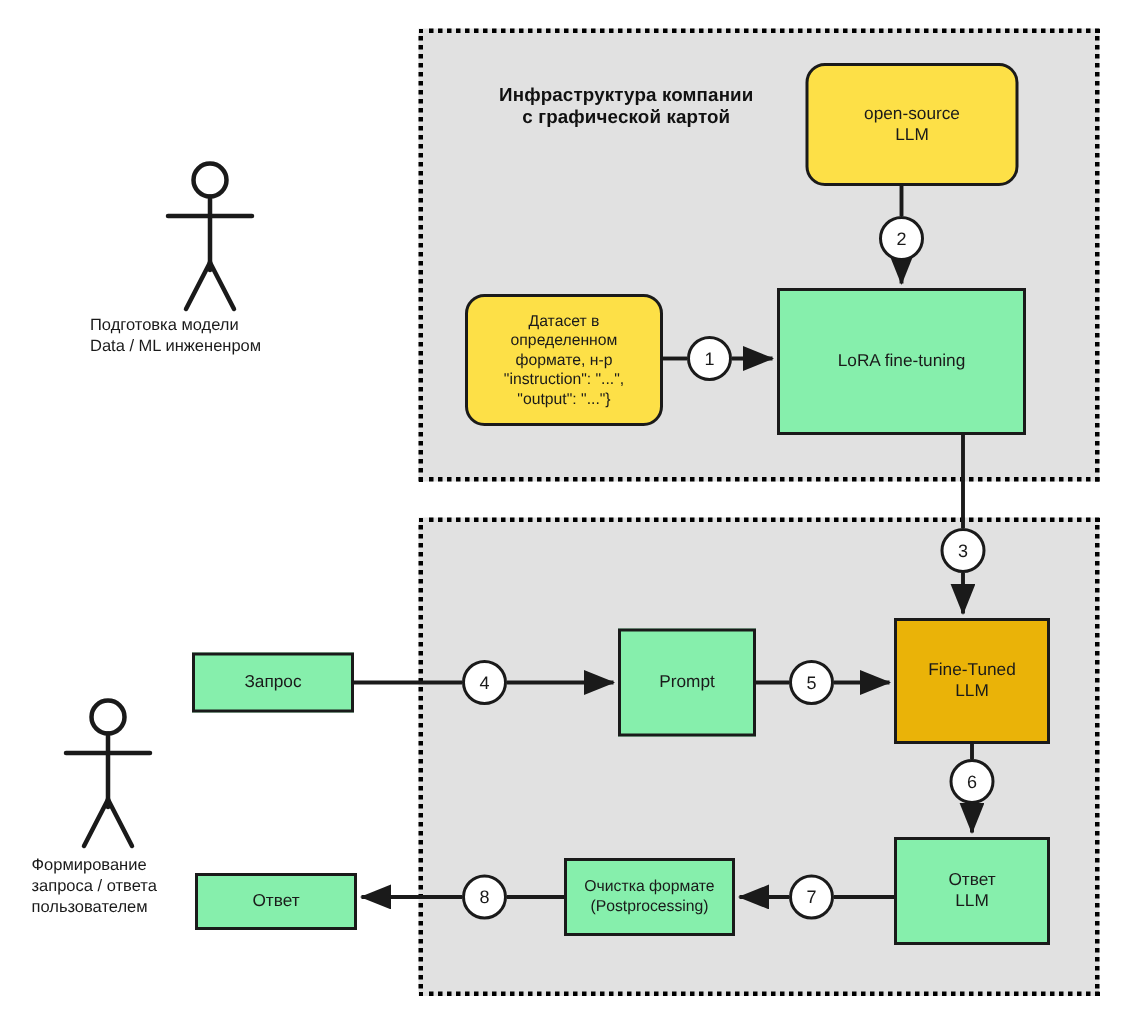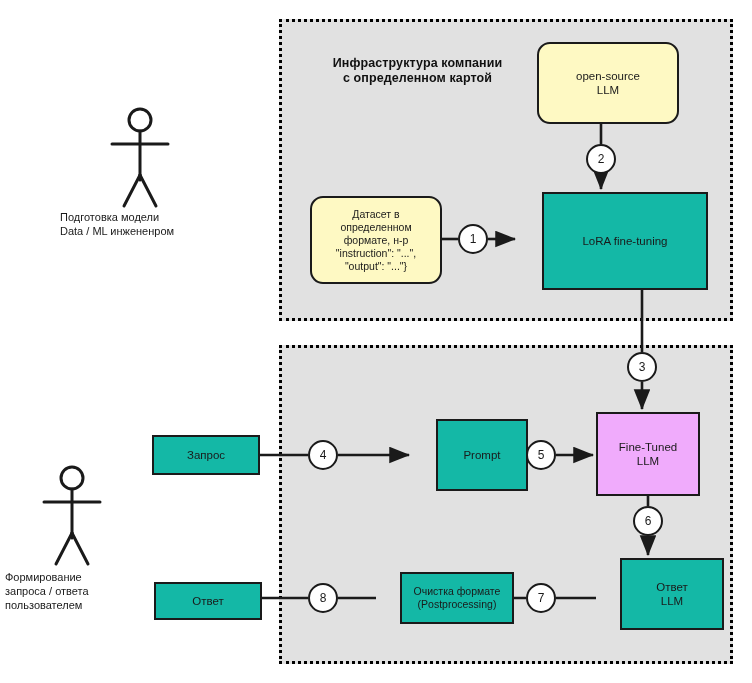--- a/index.html
+++ b/index.html
@@ -43,23 +43,23 @@
     border:2px solid #1a1a1a;
     display:flex;
     align-items:center;
     justify-content:center;
     text-align:center;
     font-size:11.5px;
     line-height:14px;
     color:#1a1a1a;
     white-space:pre-line;
   }
-  .node.blue{background:#14b8a6;margin-left:24px;}
-  .node.pink{background:#f0abfc;}
-  .node.white{background:#fef9c3;}
+  .node.blue{background:#86efac;}
+  .node.pink{background:#eab308;}
+  .node.white{background:#fde047;}
   .node.round{border-radius:13px;}
   .node.small{font-size:10.5px;line-height:13px;text-align:center;}
 
   #node-opensource{left:537px;top:42px;width:142px;height:82px;}
   #node-dataset   {left:310px;top:196px;width:132px;height:88px;}
   #node-lora      {left:518px;top:192px;width:166px;height:98px;}
   #node-finetuned {left:596px;top:412px;width:104px;height:84px;}
   #node-prompt    {left:412px;top:419px;width:92px;height:72px;}
   #node-request   {left:128px;top:435px;width:108px;height:40px;}
   #node-answerllm {left:596px;top:558px;width:104px;height:72px;}
@@ -88,21 +88,21 @@
   #badge-8{left:308px;top:583px;}
   .actor-caption{
     position:absolute;
     text-align:left;
     font-size:11px;
     line-height:14px;
     color:#1a1a1a;
     white-space:pre-line;
   }
   #caption-engineer{left:60px;top:210px;width:162px;}
-  #caption-user{left:5px;top:570px;width:142px;}
+  #caption-user{left:21px;top:570px;width:142px;}
 </style>
 </head>
 <body>
 
 <div class="canvas">
 
   <div class="group" id="group-training"></div>
   <div class="group" id="group-standard"></div>
 
   <svg class="wires" viewBox="0 0 752 683">
@@ -150,21 +150,21 @@
       <circle cx="72" cy="478" r="11" fill="#ffffff"></circle>
       <line x1="72" y1="489" x2="72" y2="538"></line>
       <line x1="44" y1="502" x2="100" y2="502"></line>
       <line x1="72" y1="533" x2="56" y2="564"></line>
       <line x1="72" y1="533" x2="88" y2="564"></line>
     </g>
   </svg>
 
   <div class="group-title" id="title-training">Инфраструктура
 компании
-с определенном
+с графической
 картой</div>
 
   <div class="node white round" id="node-opensource">open-source
 LLM</div>
 
   <div class="node white round small" id="node-dataset">Датасет  в
 определенном
 формате, н-р
 "instruction": "...",
 "output": "..."}</div>

